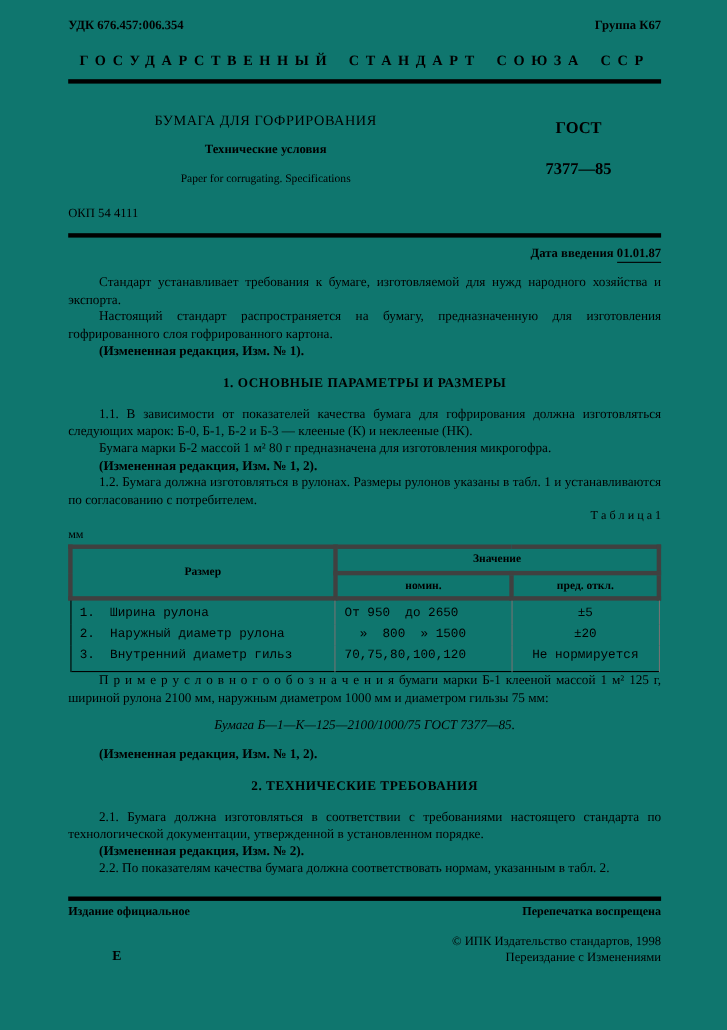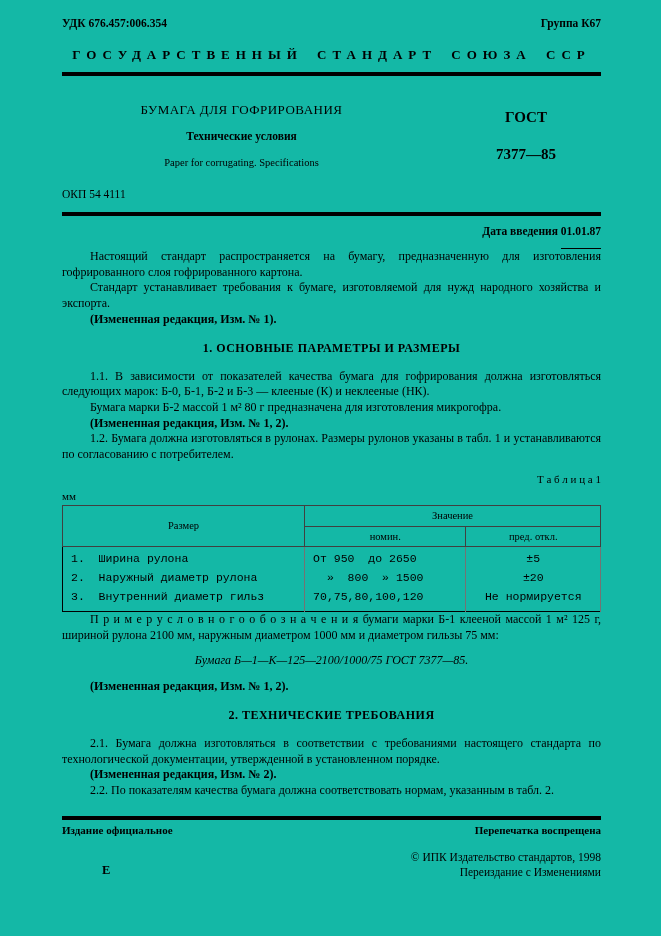--- a/index.html
+++ b/index.html
@@ -1,21 +1,21 @@
 <!DOCTYPE html>
 <html><head>
 <meta charset="utf-8">
 <style>
   html,body { margin:0; padding:0; background:#ffffff; }
   .page {
     position:relative;
     width:661px; height:936px;
     box-sizing:border-box;
     margin:0 auto;
-    background:#14b8a6;
+    background:#0f766e;
     color:#000;
     font-family:"Liberation Serif", serif;
     font-size:12px;
     line-height:1.3;
     padding:16px 60px 0 62px;
     overflow:hidden;
   }
   .row { display:flex; justify-content:space-between; align-items:baseline; }
   .top-row { font-size:11.5px; font-weight:bold; margin-bottom:16px; }
   .org-header {
@@ -28,32 +28,32 @@
   .title-block { display:flex; margin-top:26px; }
   .title-left { flex:1; text-align:center; padding-right:30px; }
   .doc-title { font-weight:normal; font-size:13px; letter-spacing:0.5px; }
   .doc-subtitle { font-weight:bold; font-size:11.5px; margin-top:10px; }
   .doc-subtitle-en { font-size:10.5px; margin-top:12px; }
   .gost-box { width:150px; text-align:center; padding-top:6px; }
   .gost-label { font-weight:bold; font-size:15px; }
   .gost-number { font-weight:bold; font-size:15px; margin-top:18px; }
   .okp { font-size:11.5px; margin:18px 0 10px 0; }
   .date-line { text-align:right; font-weight:bold; font-size:11.5px; margin:8px 0 10px 0; }
-  .date-underline { border-bottom:1px solid #000; padding-bottom:11px; }
+  .date-underline { border-bottom:1px solid #000; padding-bottom:1px; }
   p.para { margin:0; text-indent:28px; text-align:justify; }
   p.amend { margin:0; text-indent:28px; font-weight:bold; }
   h3.sect {
     font-size:12px; font-weight:bold; text-align:center;
     margin:14px 0 12px 0; letter-spacing:0.5px;
   }
-  .tbl-caption { text-align:right; font-size:11px; margin-top:10px; }
+  .tbl-caption { text-align:right; font-size:11px; }
   .tbl-unit { text-align:left; font-size:11px; margin:2px 0 2px 0; }
   table.t1 { width:100%; border-collapse:collapse; border:1px solid #000; }
   table.t1 th {
-    border:1px solid #404040; font-weight:normal; font-size:10.5px;
+    border:4px solid #404040; font-weight:bold; font-size:10.5px;
     padding:3px 4px; text-align:center;
   }
   table.t1 td {
     border-left:1px solid #000; border-right:1px solid #737373;
     font-size:11.5px; padding:2px 8px; white-space:pre;font-family:Liberation Mono, monospace;
   }
   table.t1 tbody tr:first-child td { padding-top:5px; }
   table.t1 tbody tr:last-child td { padding-bottom:6px; }
   td.td-dev { text-align:center; }
   .example-lead { margin-top:12px; }
@@ -92,22 +92,22 @@
 
   <div class="okp">ОКП 54 4111</div>
 
   <div class="rule"></div>
 
   <div class="date-line">
     <span>Дата введения</span>
     <span class="date-underline">01.01.87</span>
   </div>
 
+  <p class="para">Стандарт устанавливает требования к бумаге, изготовляемой для нужд народного хозяйства и экспорта.</p>
   <p class="para">Настоящий стандарт распространяется на бумагу, предназначенную для изготовления гофрированного слоя гофрированного картона.</p>
-  <p class="para">Стандарт устанавливает требования к бумаге, изготовляемой для нужд народного хозяйства и экспорта.</p>
   <p class="amend">(Измененная редакция, Изм. № 1).</p>
 
   <h3 class="sect">1.  ОСНОВНЫЕ ПАРАМЕТРЫ И РАЗМЕРЫ</h3>
 
   <p class="para">1.1. В зависимости от показателей качества бумага для гофрирования должна изготовляться следующих марок: Б-0, Б-1, Б-2 и Б-3 — клееные (К) и неклееные (НК).</p>
   <p class="para">Бумага марки Б-2 массой 1 м² 80 г предназначена для изготовления микрогофра.</p>
   <p class="amend">(Измененная редакция, Изм. № 1, 2).</p>
   <p class="para">1.2. Бумага должна изготовляться в рулонах. Размеры рулонов указаны в табл. 1 и устанавливаются по согласованию с потребителем.</p>
 
   <div class="tbl-caption">Т а б л и ц а  1</div>

